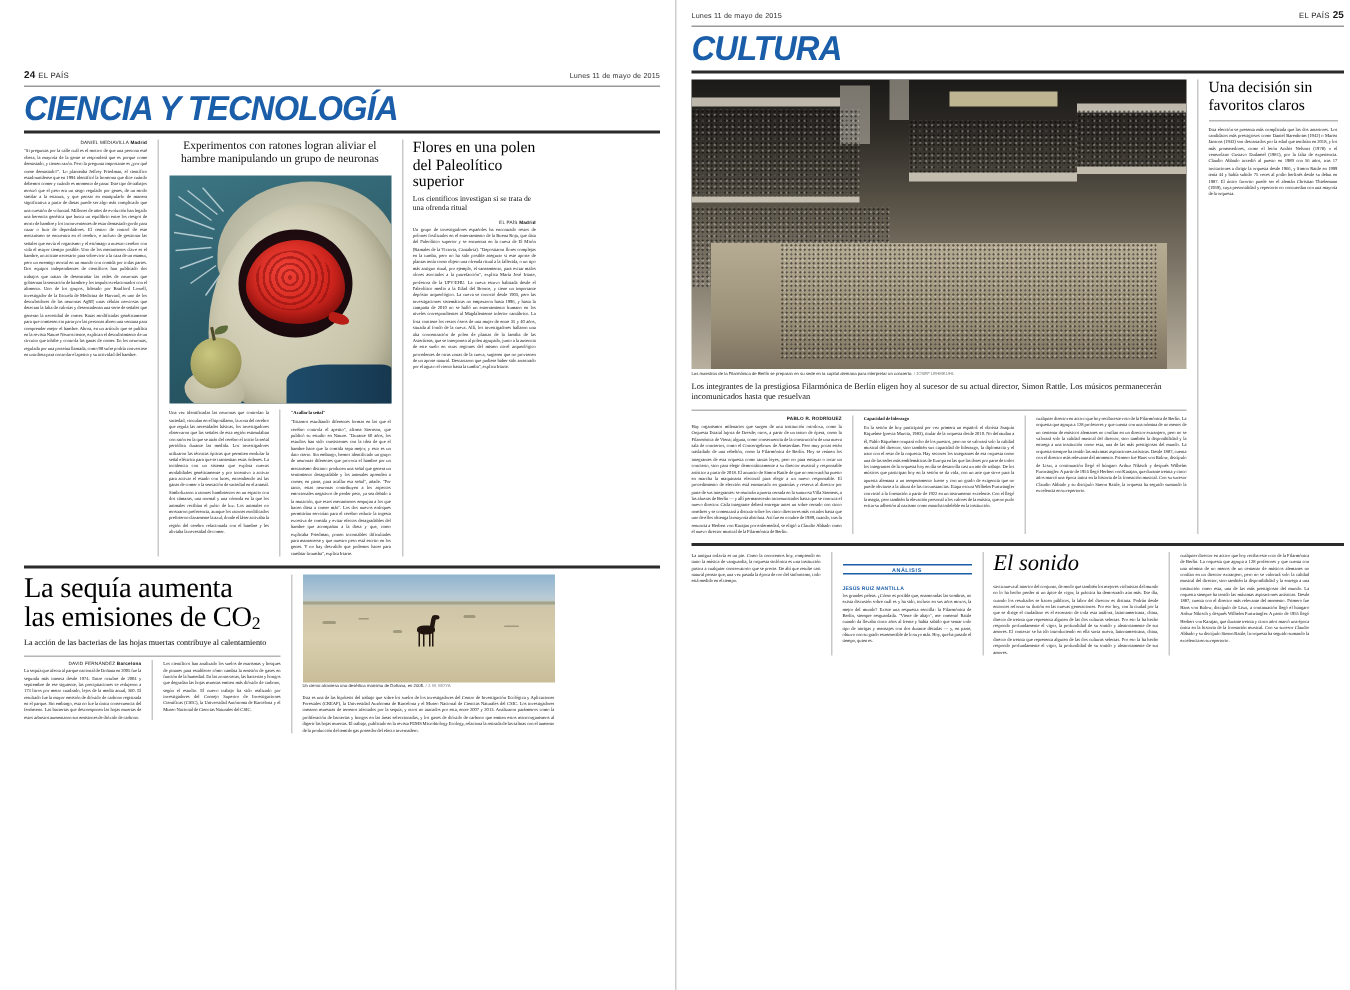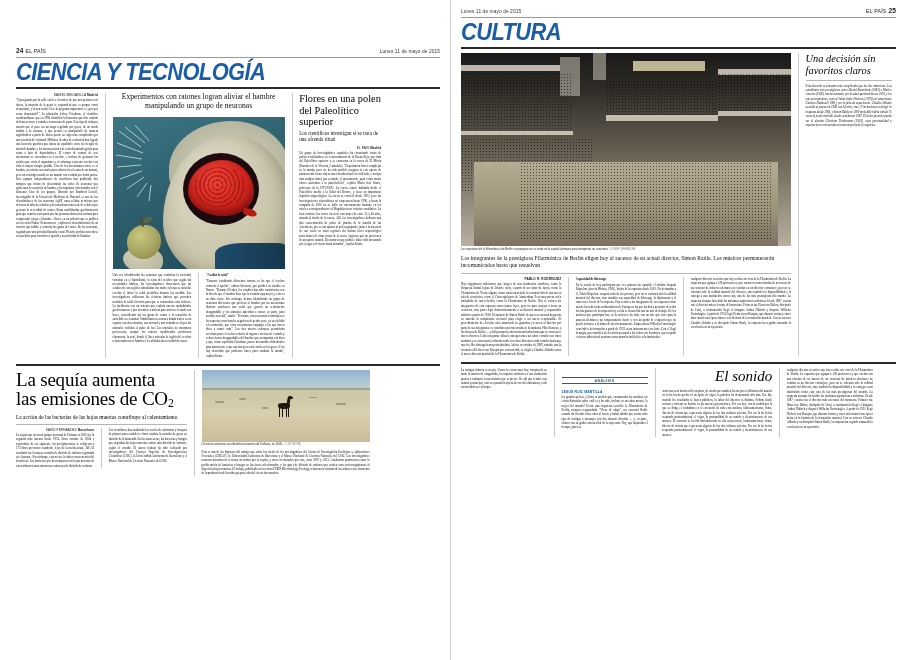--- a/index.html
+++ b/index.html
@@ -61,21 +61,21 @@
              color: #111; margin-top: 3px; }
   .hl-wide { font-family: "Liberation Serif", serif; font-size: 19px; line-height: 1.04;
              color: #000; letter-spacing: -.2px; }
   .hl-wide sub { font-size: .62em; vertical-align: -.18em; }
   .hl-deck { font-family: "Liberation Serif", serif; font-size: 5.4px; line-height: 1.25; margin-top: 3px; }
   .hl-big-r { font-family: "Liberation Serif", serif; font-size: 24px; line-height: 1.0;
               color: #000; letter-spacing: -.4px; }
   .deck-r { font-family: "Liberation Serif", serif; font-size: 5.6px; line-height: 1.24;
             margin-top: 4px; color: #111; }
   .hl-italic { font-family: "Liberation Serif", serif; font-style: italic; font-size: 15px;
-               text-align: right; color: #000; }
+               text-align: left; color: #000; }
 
   
   figure { margin: 0; }
   .caption { font-family: "Liberation Sans", sans-serif; font-size: 2.85px; line-height: 1.3;
              color: #1a1a1a; margin-top: 1.3px; }
   .caption .credit { color: #777; }
 
   
   .illo { position: relative; width: 100%; height: 152px; overflow: hidden;
           background: linear-gradient(160deg,#3d7683 0%, #2e5f6d 45%, #1f4a57 100%); }
@@ -172,21 +172,21 @@
         <div class="body">"Si preguntas por la calle cuál es el motivo de que una persona esté obesa, la mayoría de la gente te responderá que es porque come demasiado, y tienen razón. Pero la pregunta importante es ¿por qué come demasiado?". Lo planteaba Jeffrey Friedman, el científico estadounidense que en 1994 identificó la hormona que dice cuándo debemos comer y cuándo es momento de parar. Este tipo de trabajos mostró que el peso era un rasgo regulado por genes, de un modo similar a la estatura, y que pensar en manipularlo de manera significativa a partir de dietas puede ser algo más complicado que una cuestión de voluntad.
 
 Millones de años de evolución han legado una herencia genética que busca un equilibrio entre los riesgos de morir de hambre y los inconvenientes de estar demasiado gordo para cazar o huir de depredadores. El centro de control de este mecanismo se encuentra en el cerebro, e incluso de gestionar las señales que envía el organismo y el estómago a nuestro cerebro con vida el mayor tiempo posible. Uno de los mecanismos clave es el hambre, un acicate necesario para sobrevivir a la caza de un mamut, pero un enemigo mortal en un mundo con comida por todas partes.
 
 Dos equipos independientes de científicos han publicado dos trabajos que tratan de desentrañar las redes de neuronas que gobiernan la sensación de hambre y los impulsos relacionados con el alimento. Uno de los grupos, liderado por Bradford Lowell, investigador de la Escuela de Medicina de Harvard, es uno de los descubridores de las neuronas AgRP, unas células nerviosas que detectan la falta de calorías y desencadenan una serie de señales que generan la necesidad de comer. Ratas modificadas genéticamente para que comiesen sin parar por las personas abren una ventana para comprender mejor el hambre.
 
 Ahora, en un artículo que se publica en la revista Nature Neuroscience, explican el descubrimiento de un circuito que inhibe y controla las ganas de comer. En los neuronas, regulada por una proteína llamada, como 98 sufre podría convertirse en una dieta para controlar el apetito y su actividad del hambre.</div>
       </div>
       <div class="vrule"></div>
 
-      <div class="col" style="width:172px;">
+      <div class="col" style="width:148px;">
         <div class="kicker">Experimentos con ratones logran aliviar el hambre manipulando un grupo de neuronas</div>
 
         <figure class="illo" style="margin-top:6px;">
           <svg class="rays" viewBox="0 0 62 78">
             <g stroke="#cfe0e4" stroke-width="1" fill="none" opacity=".8">
               <path d="M4 6 L26 22"></path>
                 <path d="M2 18 L28 28"></path>
                 <path d="M1 30 L27 34"></path>
               <path d="M2 42 L26 40"></path>
                 <path d="M5 54 L27 46"></path>
@@ -367,21 +367,21 @@
           <div class="vrule"></div>
           <div class="col" style="width:105px;">
             <div class="body">cualquier director en activo que hoy reciba este voto de la Filarmónica de Berlín. La orquesta que agrupa a 128 profesores y que cuenta con una nómina de no menos de un centenar de músicos alemanes no confían en un director extranjero, pero no se valorará solo la calidad musical del director, sino también la disponibilidad y la entrega a una institución como esta, una de las más prestigiosas del mundo.
 
 La orquesta siempre ha tenido las máximas aspiraciones artísticas. Desde 1887, cuenta con el director más relevante del momento. Primero fue Hans von Bülow, discípulo de Liszt, a continuación llegó el húngaro Arthur Nikisch y después Wilhelm Furtwängler. A partir de 1955 llegó Herbert von Karajan, que durante treinta y cinco años marcó una época única en la historia de la formación musical. Con su sucesor Claudio Abbado y su discípulo Simon Rattle, la orquesta ha seguido sumando la excelencia en su repertorio.</div>
           </div>
         </div>
       </div>
       <div class="vrule"></div>
 
-      <div class="col" style="width:86px;font-style:italic;">
+      <div class="col" style="width:86px;">
         <div class="hl-col">Una decisión sin favoritos claros</div>
         <div class="rule-hair" style="margin:4px 0 3px;"></div>
         <div class="body">Esta elección se presenta más complicada que las dos anteriores. Los candidatos más prestigiosos como Daniel Barenboim (1942) o Mariss Jansons (1943) son descartados por la edad que tendrían en 2018, y los más prometedores, como el letón Andris Nelsons (1978) o el venezolano Gustavo Dudamel (1981), por la falta de experiencia.
 
 Claudio Abbado accedió al puesto en 1989 con 56 años, tras 17 invitaciones a dirigir la orquesta desde 1966, y Simon Rattle en 1999 tenía 44 y había subido 75 veces al podio berlinés desde su debut en 1987.
 
 El único favorito puede ser el alemán Christian Thielemann (1959), cuya personalidad y repertorio no concuerdan con una mayoría de la orquesta.</div>
       </div>
     </div>
 

